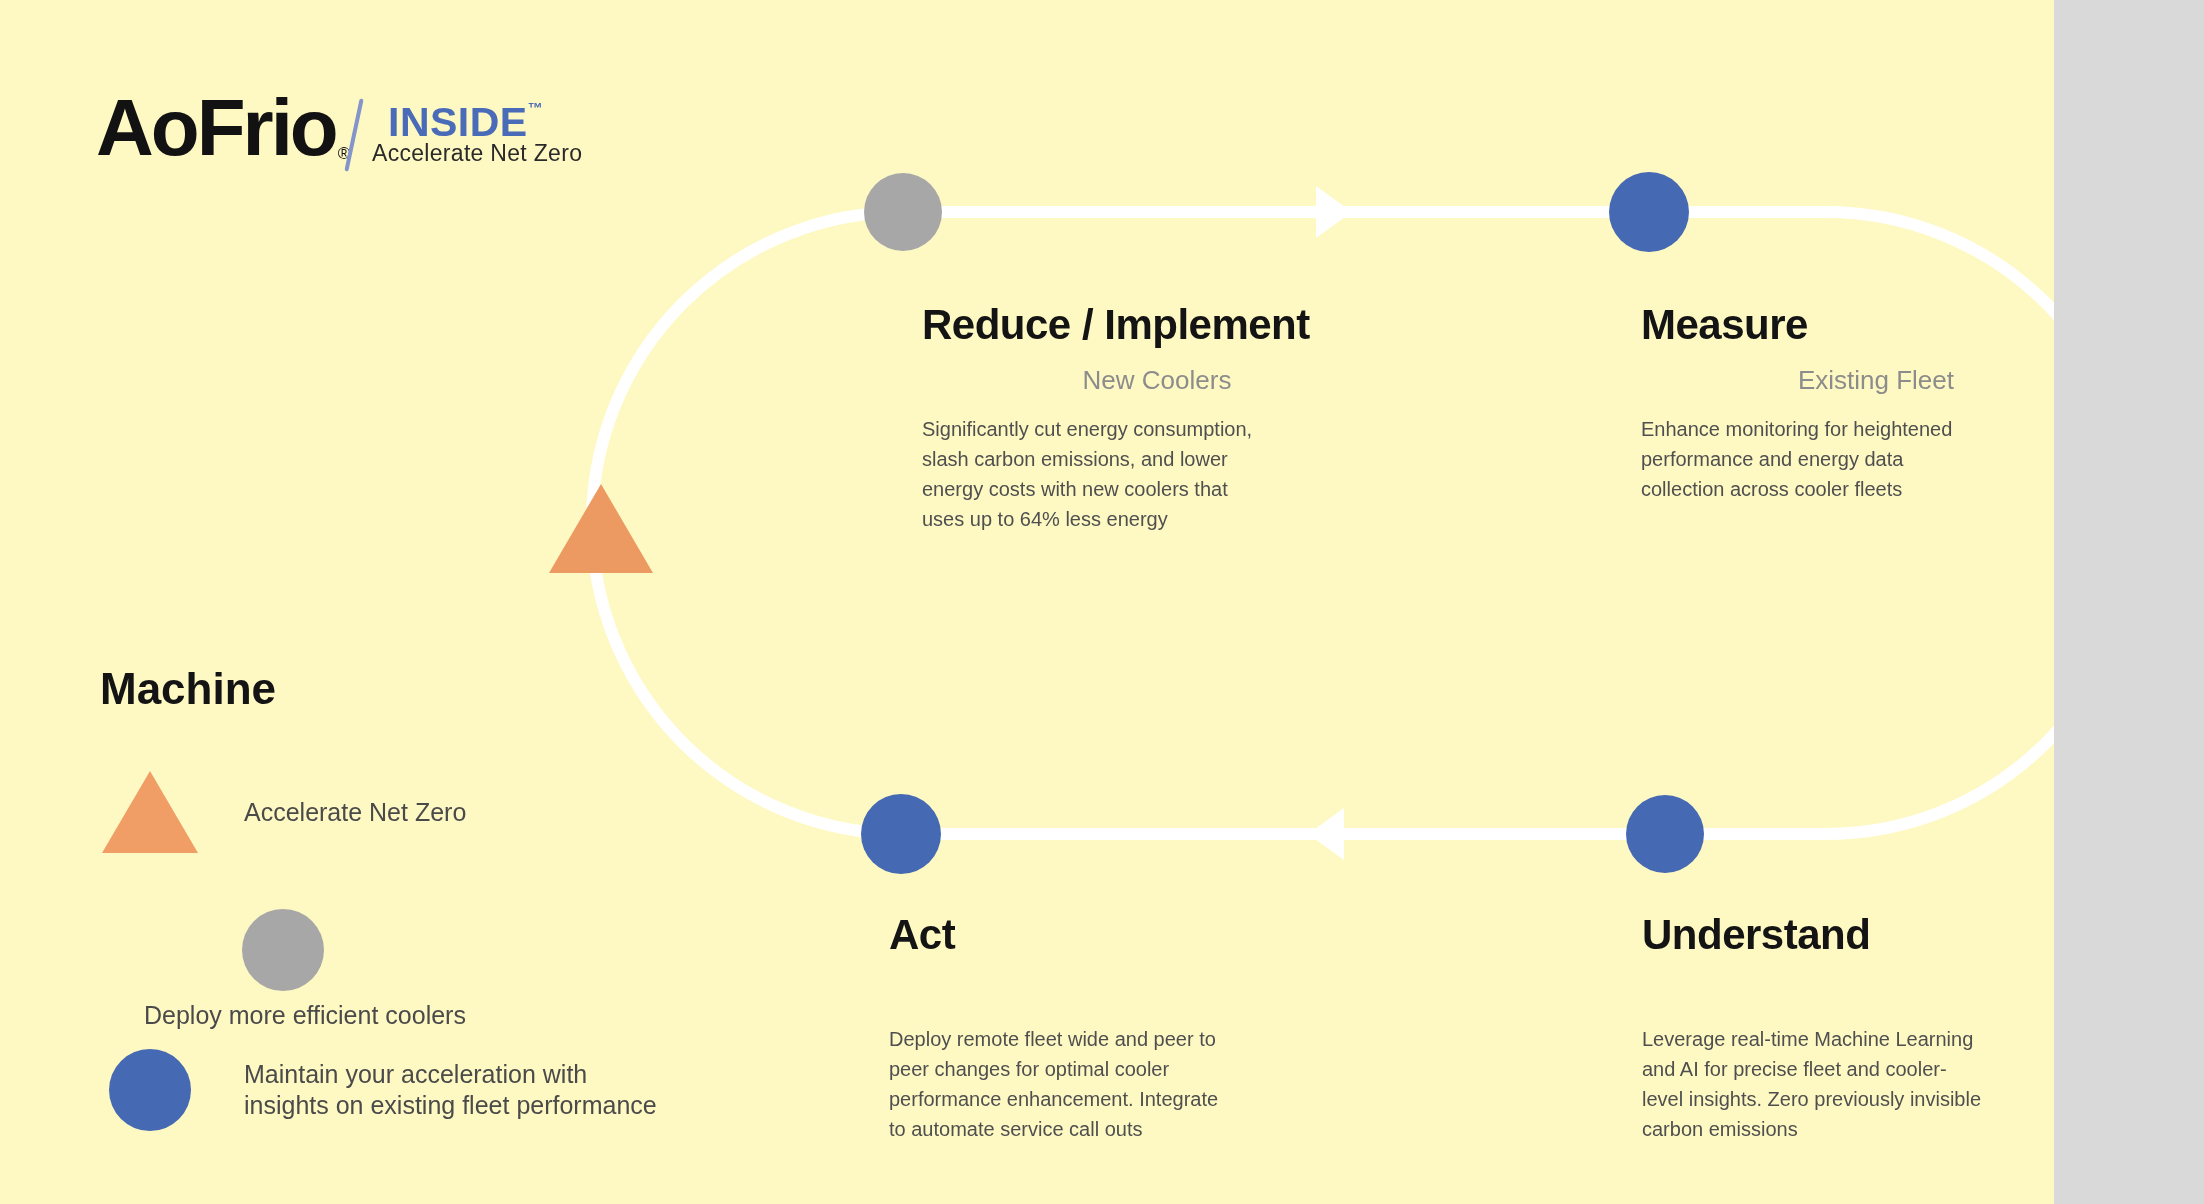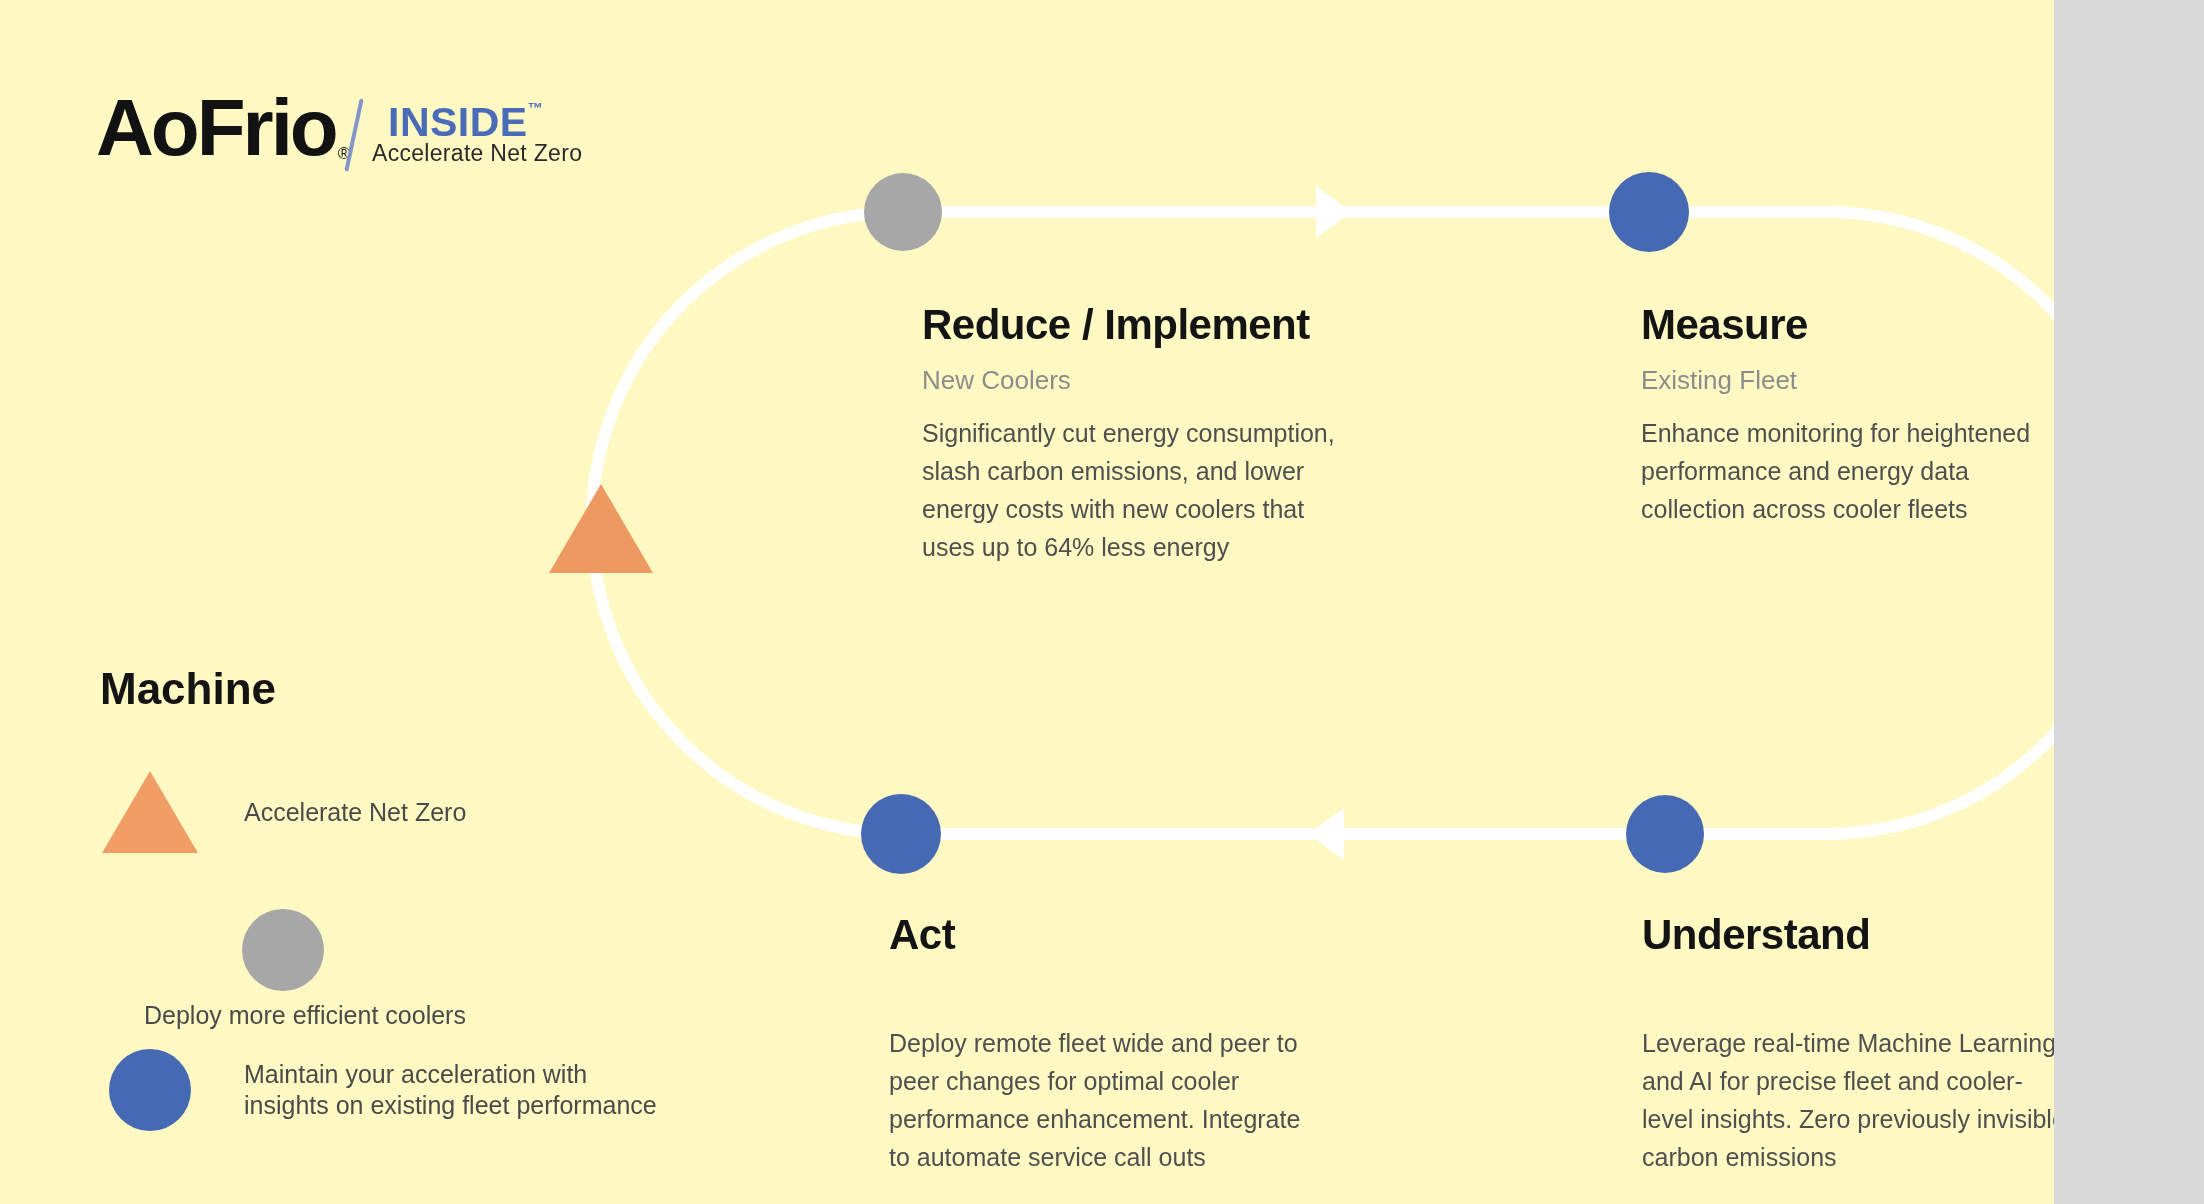--- a/index.html
+++ b/index.html
@@ -57,25 +57,25 @@
   .stage-act        { left: 889px;  top: 912px; }
   .stage-understand { left: 1642px; top: 912px; }
   .stage h2 {
     margin: 0;
     font-size: 42px; font-weight: 700; color: #141414;
     line-height: 46px; letter-spacing: -0.5px;
   }
   .stage .subtitle {
     margin-top: 16px;
     min-height: 32px;
-    font-size: 26px; line-height: 32px; color: #8C8C8C;
+    font-size: 26px; line-height: 32px; color: #8C8C8C; text-align: center;
   }
   .stage .body {
     margin: 18px 0 0 0;
-    font-size: 25px; line-height: 38px; color: #4F4F4F;
+    font-size: 20px; line-height: 30px; color: #4F4F4F;
     white-space: pre-line;
   }
 
   
   .legend-title {
     position: absolute; left: 100px; top: 666px; margin: 0;
     font-size: 44px; font-weight: 700; color: #141414; line-height: 46px;
   }
   .legend-row {
     position: absolute; left: 100px;

